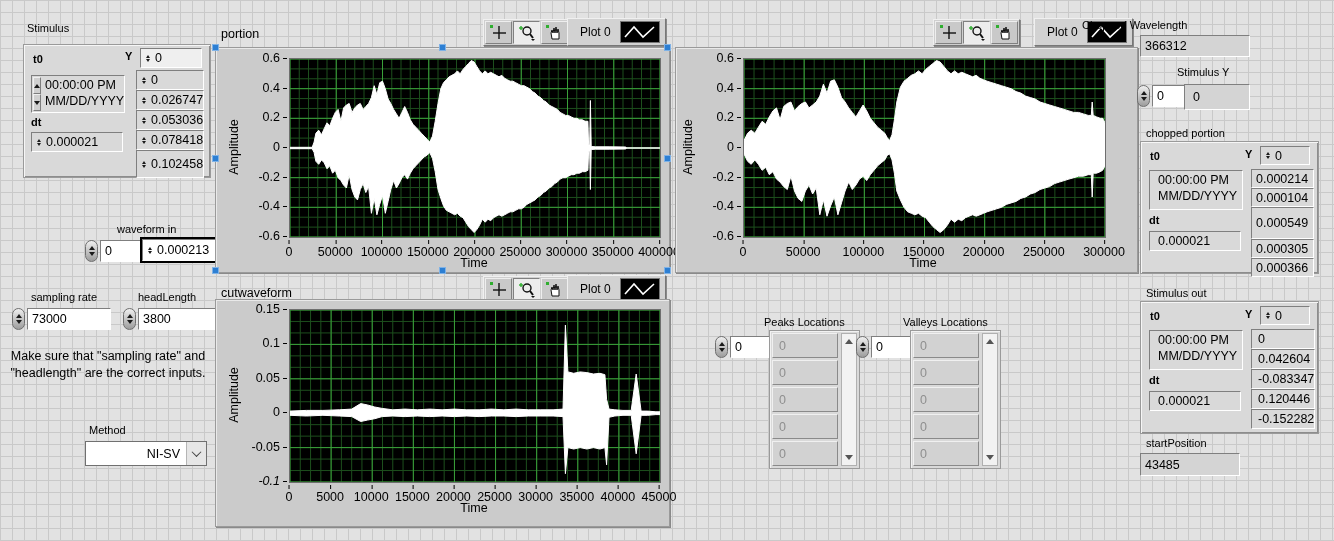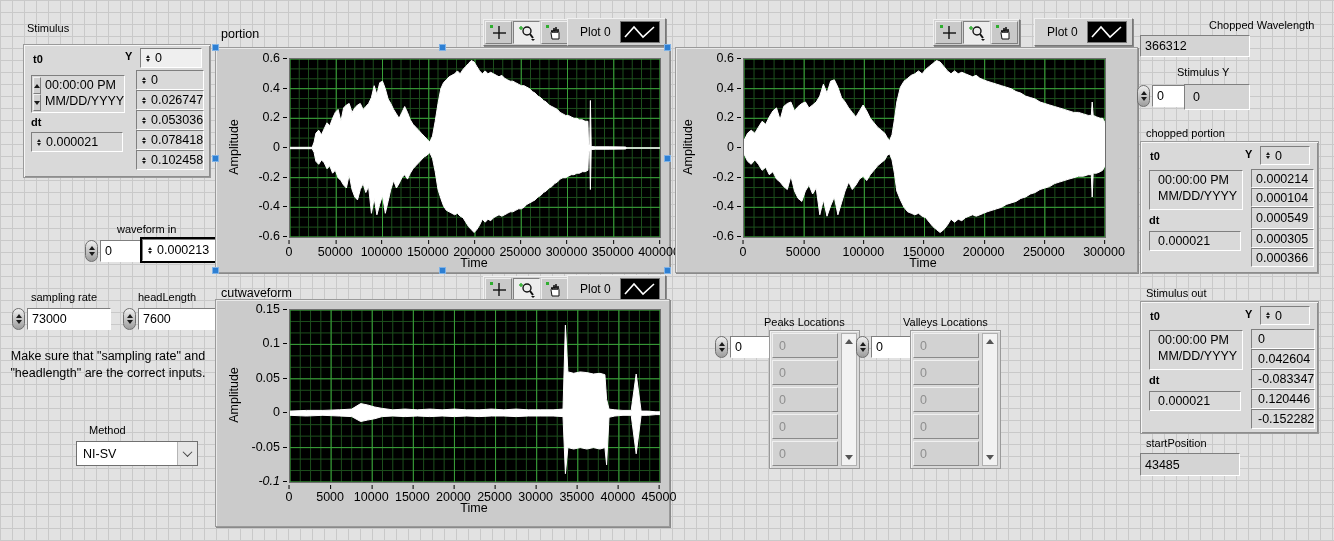--- a/index.html
+++ b/index.html
@@ -134,21 +134,21 @@
           </span>
           <span>0.053036</span>
         </div>
       <div class="cell" style="height:20px;">
           <span class="cspin">
             <i class="tu"></i>
             <i class="td"></i>
           </span>
           <span>0.078418</span>
         </div>
-      <div class="cell" style="height:20px;">
+      <div class="cell" style="height:28px;">
           <span class="cspin">
             <i class="tu"></i>
             <i class="td"></i>
           </span>
           <span>0.102458</span>
         </div>
     </div>
   </div>
 
   <div class="lbl" style="left:117px;top:223px;">waveform in</div>
@@ -174,30 +174,30 @@
         <i class="td"></i>
       </div>
     <div class="nbox white sunken" style="width:74px;height:20px;">73000</div>
   </div>
   <div class="lbl" style="left:138px;top:291px;">headLength</div>
   <div class="ctl" style="left:123px;top:308px;">
     <div class="spin-oval">
         <i class="tu"></i>
         <i class="td"></i>
       </div>
-    <div class="nbox white sunken" style="width:70px;height:20px;">7600</div>
+    <div class="nbox white sunken" style="width:70px;height:20px;">3800</div>
   </div>
 
   <div class="note" style="left:2px;top:348px;width:212px;">
     <div>Make sure that "sampling rate" and</div>
     <div>"headlength" are the correct inputs.</div>
   </div>
 
   <div class="lbl" style="left:89px;top:424px;">Method</div>
-  <div class="dropdown" style="left:76px;top:441px;width:120px;height:23px;">
+  <div class="dropdown" style="left:85px;top:441px;width:120px;height:23px;text-align:right;">
     <div class="dtext">NI-SV</div>
     <div class="dd-btn">
         <i class="chev"></i>
       </div>
   </div>
 
   <div class="graph-title" style="left:221px;top:27px;">portion</div>
   <div class="palette" style="left:483px;top:19px;">
     <div class="pal-btn">
       <svg width="17" height="15" viewBox="0 0 17 15">
@@ -647,21 +647,21 @@
     <div class="vscroll">
       <div class="sarrow">
           <i class="tri-u"></i>
         </div>
       <div class="sarrow">
           <i class="tri-d"></i>
         </div>
     </div>
   </div>
 
-  <div class="lbl" style="left:1209px;top:19px;">Chopped Wavelength</div>
+  <div class="lbl" style="left:1082px;top:19px;">Chopped Wavelength</div>
   <div class="nbox gray sunken abs" style="left:1140px;top:35px;width:100px;height:20px;">366312</div>
 
   <div class="lbl" style="left:1177px;top:66px;">Stimulus Y</div>
   <div class="ctl" style="left:1137px;top:85px;">
     <div class="spin-oval">
         <i class="tu"></i>
         <i class="td"></i>
       </div>
     <div class="nbox white sunken" style="width:26px;height:20px;">0</div>
   </div>
@@ -682,21 +682,21 @@
     <div class="cell" style="position:absolute;left:119px;top:4px;width:50px;height:19px;">
       <span class="cspin">
           <i class="tu"></i>
           <i class="td"></i>
         </span>
       <span>0</span>
     </div>
     <div class="abs" style="left:110px;top:27px;width:63px;">
       <div class="cell" style="height:19px;padding-left:4px;">0.000214</div>
       <div class="cell" style="height:19px;padding-left:4px;">0.000104</div>
-      <div class="cell" style="height:22px;padding-left:4px;">0.000549</div>
+      <div class="cell" style="height:32px;padding-left:4px;">0.000549</div>
       <div class="cell" style="height:19px;padding-left:4px;">0.000305</div>
       <div class="cell" style="height:19px;padding-left:4px;">0.000366</div>
     </div>
   </div>
 
   <div class="lbl" style="left:1146px;top:287px;">Stimulus out</div>
   <div class="cluster" style="left:1140px;top:301px;width:177px;height:131px;">
     <div class="lbl b" style="left:9px;top:8px;">t0</div>
     <div class="tsbox sunken" style="left:8px;top:28px;width:92px;height:38px;">
       <div class="tslines" style="padding-left:8px;">

